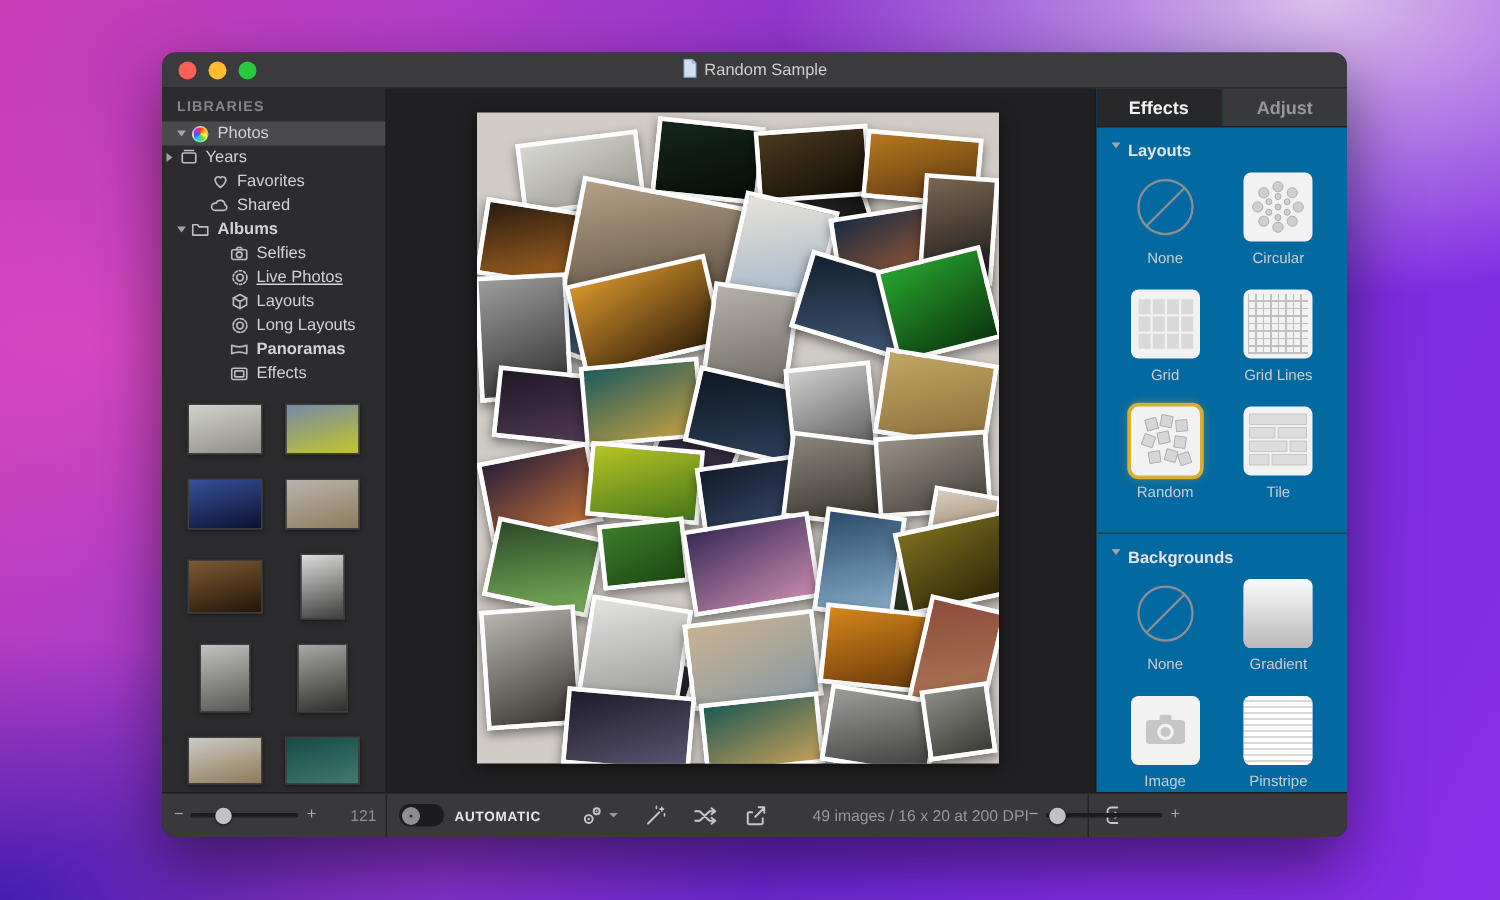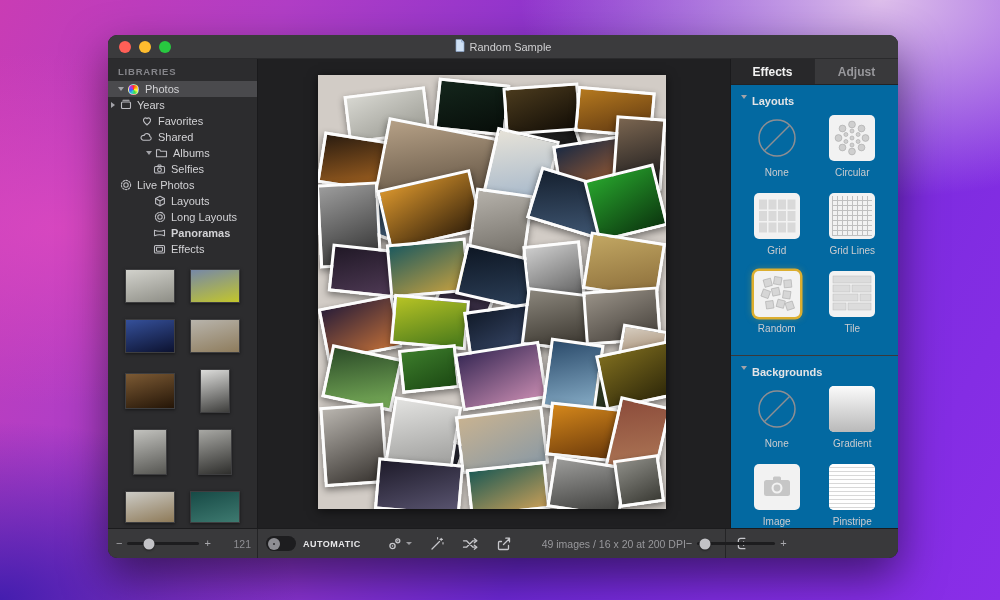--- a/index.html
+++ b/index.html
@@ -158,21 +158,21 @@
           </div>
           <div class="tree-row" style="padding-left: 21px;">
             <span class="disc"></span>
             <span class="tree-icon">
               <svg width="13" height="12" viewBox="0 0 13 12">
                 <path d="M3.6 9.2a2.4 2.4 0 1 1 .5-4.7 3 3 0 0 1 5.8 1 1.9 1.9 0 0 1-.4 3.7z"></path>
               </svg>
             </span>
             <span>Shared</span>
           </div>
-          <div class="tree-row" style="padding-left: 36px;">
+          <div class="tree-row" style="padding-left: 8px; font-weight: bold;">
             <span class="disc">
               <span class="tri-down"></span>
             </span>
             <span class="tree-icon">
               <svg width="13" height="12" viewBox="0 0 13 12">
                 <path d="M1.5 2.8h3.2l1 1.4h5.8v5.5h-10z"></path>
               </svg>
             </span>
             <span>Albums</span>
           </div>
@@ -180,21 +180,21 @@
             <span class="disc"></span>
             <span class="tree-icon">
               <svg width="13" height="12" viewBox="0 0 13 12">
                 <rect x="1.5" y="3.5" width="10" height="6.5" rx="1.2"></rect>
                 <path d="M4.5 3.5 5.4 2h2.2l.9 1.5"></path>
                 <circle cx="6.5" cy="6.8" r="1.9"></circle>
               </svg>
             </span>
             <span>Selfies</span>
           </div>
-          <div class="tree-row" style="">
+          <div class="tree-row" style="padding-left: 34px; text-decoration: underline;">
             <span class="disc"></span>
             <span class="tree-icon">
               <svg width="12" height="12" viewBox="0 0 12 12">
                 <circle cx="6" cy="6" r="4.6" stroke-dasharray="1.6 1.4"></circle>
                 <circle cx="6" cy="6" r="2.2"></circle>
               </svg>
             </span>
             <span>Live Photos</span>
           </div>
           <div class="tree-row" style="padding-left: 34px;">

